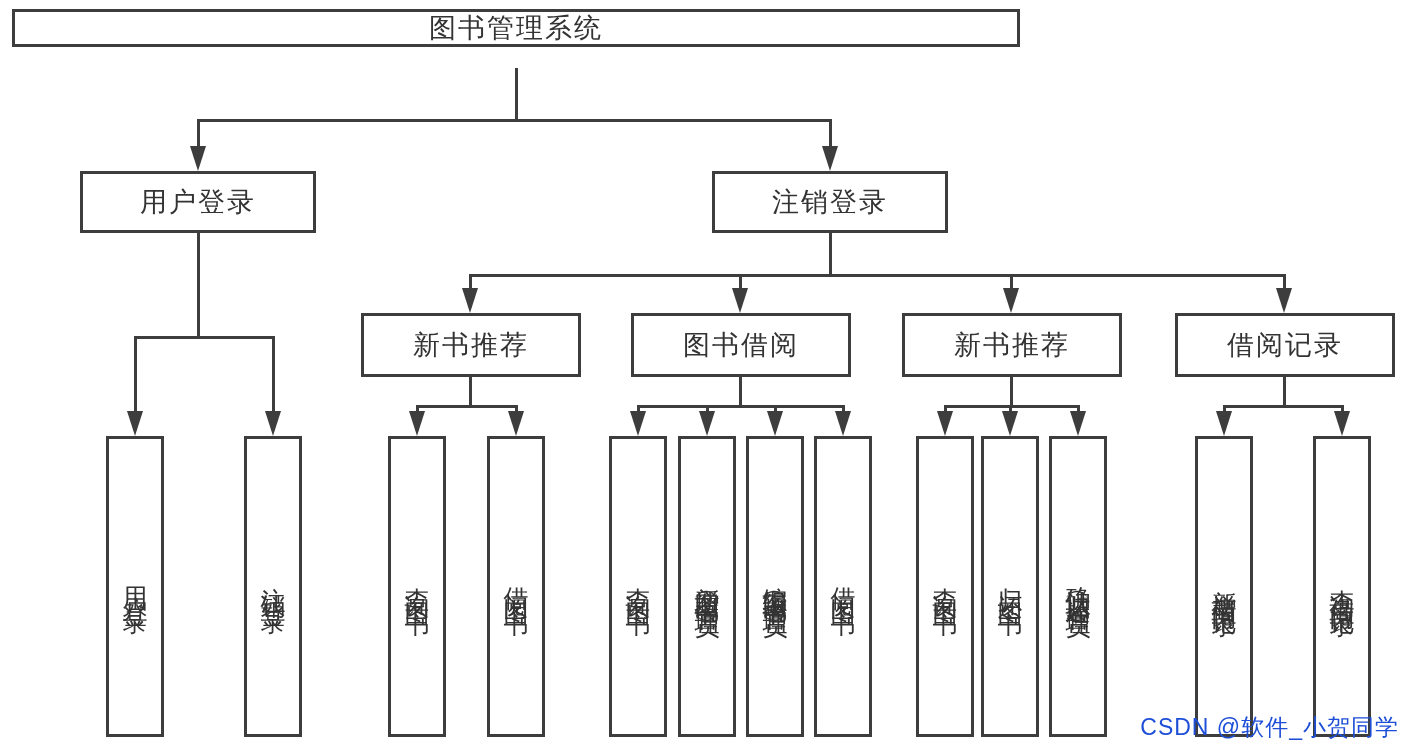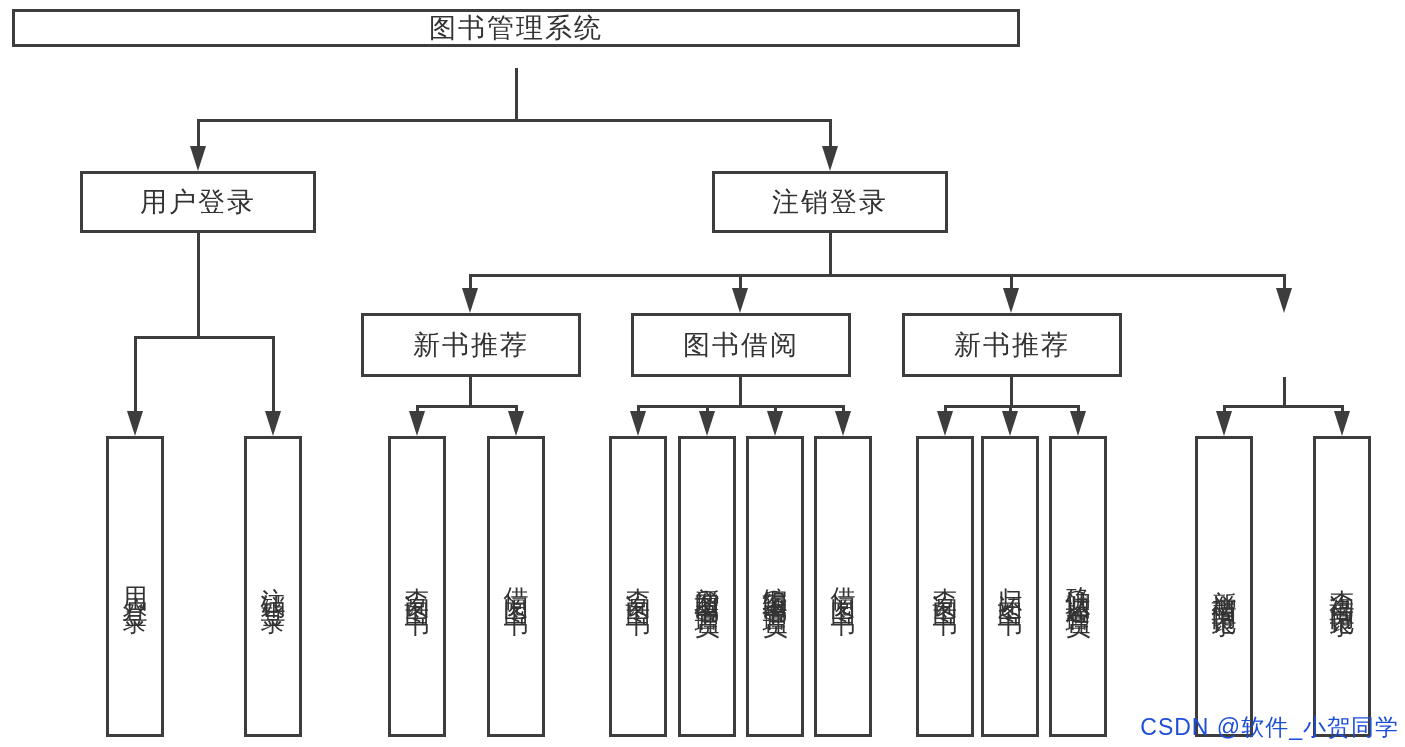--- a/index.html
+++ b/index.html
@@ -96,20 +96,21 @@
   <div class="line" style="left:1009.5px;top:274px;width:3px;height:16px"></div>
   <div class="line" style="left:1282.5px;top:274px;width:3px;height:16px"></div>
   <div class="arrow" style="left:462px;top:288px"></div>
   <div class="arrow" style="left:732px;top:288px"></div>
   <div class="arrow" style="left:1003px;top:288px"></div>
   <div class="arrow" style="left:1276px;top:288px"></div>
 
   <div class="node l3 l3-1">新书推荐</div>
   <div class="node l3 l3-2">图书借阅</div>
   <div class="node l3 l3-3">新书推荐</div>
+  <div class="node l3 l3-4">借阅记录</div>
 
   <div class="line" style="left:468.5px;top:377px;width:3px;height:31px"></div>
   <div class="line" style="left:415.5px;top:405px;width:102px;height:3px"></div>
   <div class="line" style="left:415.5px;top:405px;width:3px;height:8px"></div>
   <div class="line" style="left:514.5px;top:405px;width:3px;height:8px"></div>
   <div class="arrow" style="left:409px;top:411px"></div>
   <div class="arrow" style="left:508px;top:411px"></div>
 
   <div class="line" style="left:738.5px;top:377px;width:3px;height:31px"></div>
   <div class="line" style="left:636.5px;top:405px;width:208px;height:3px"></div>

